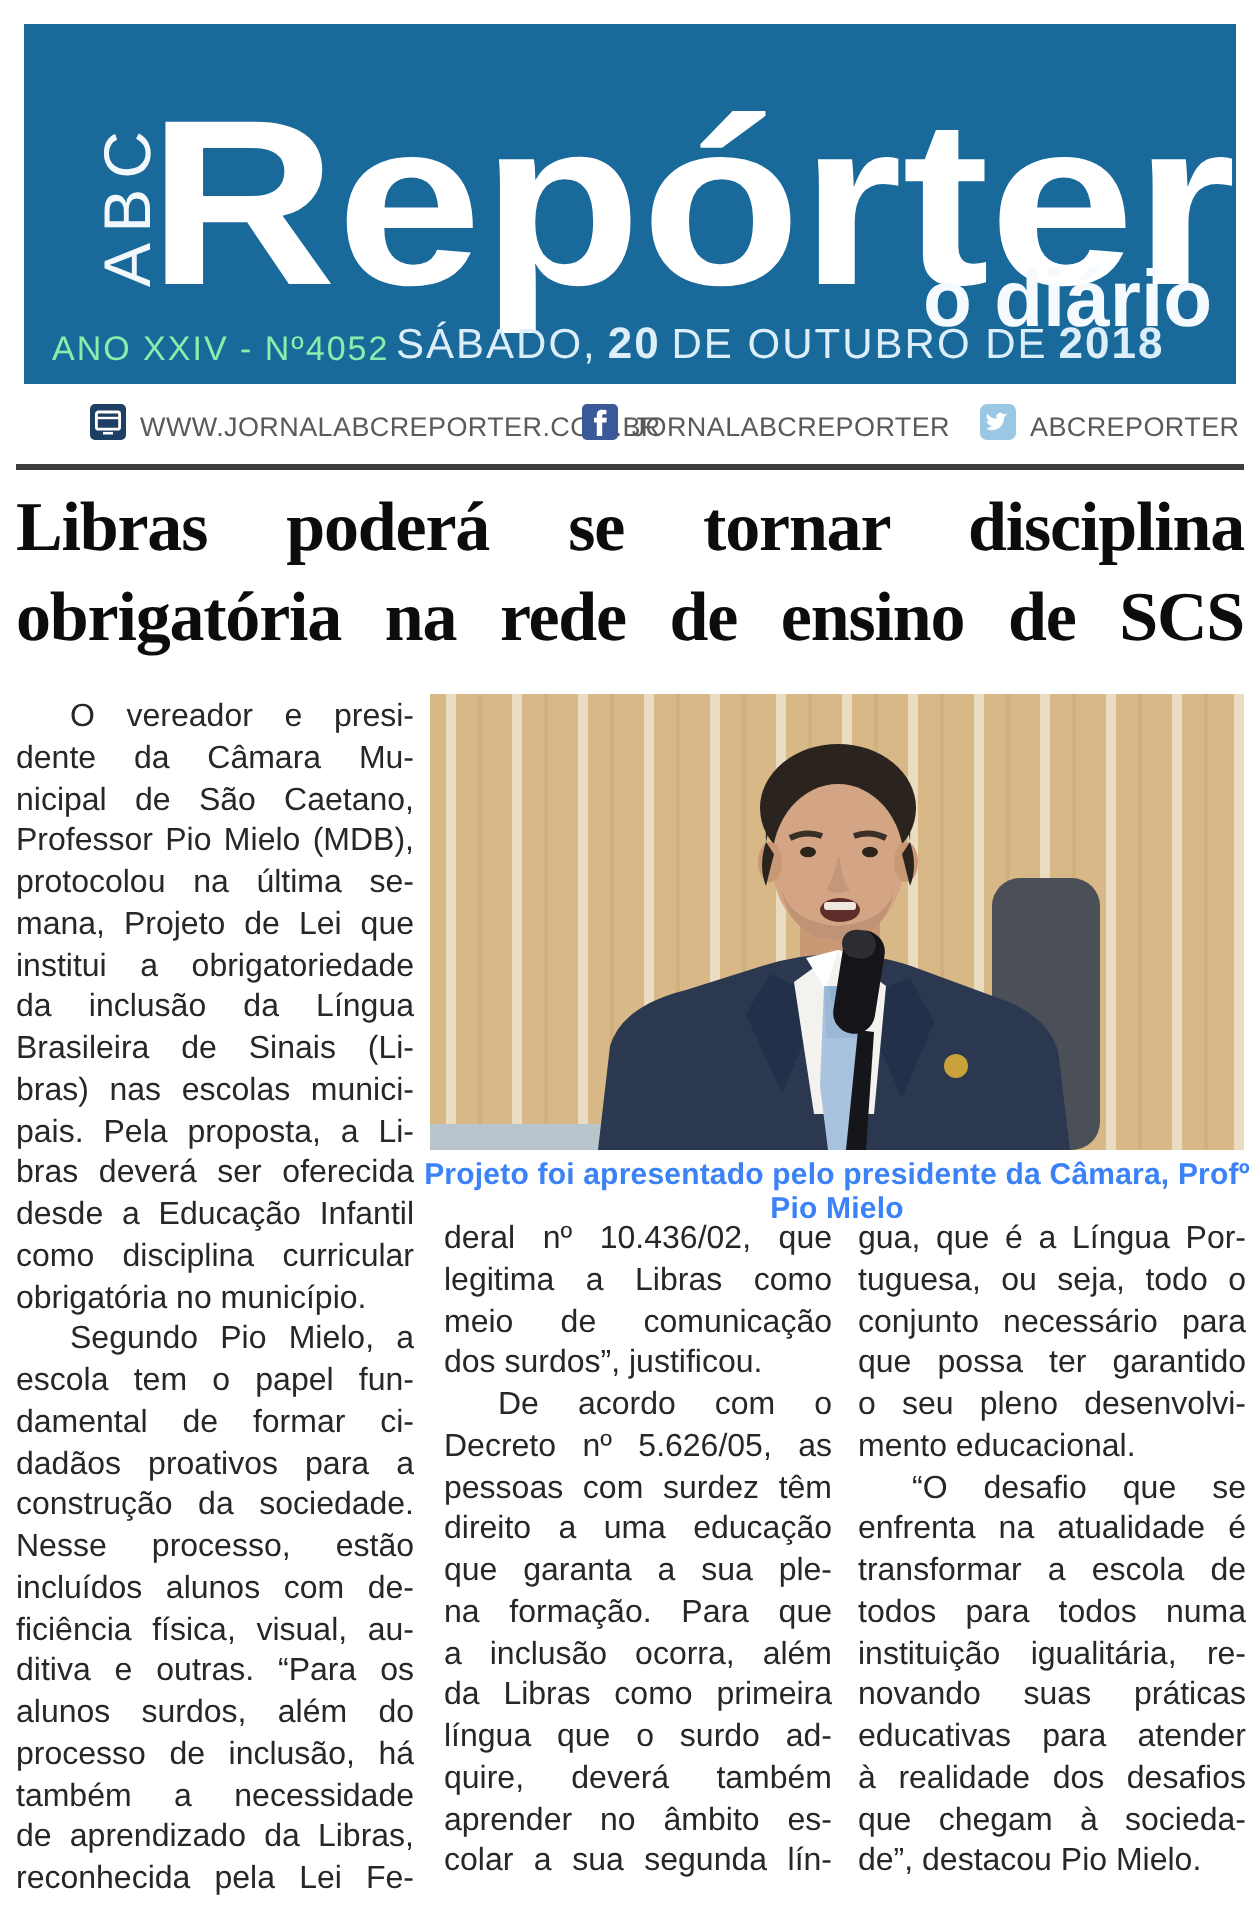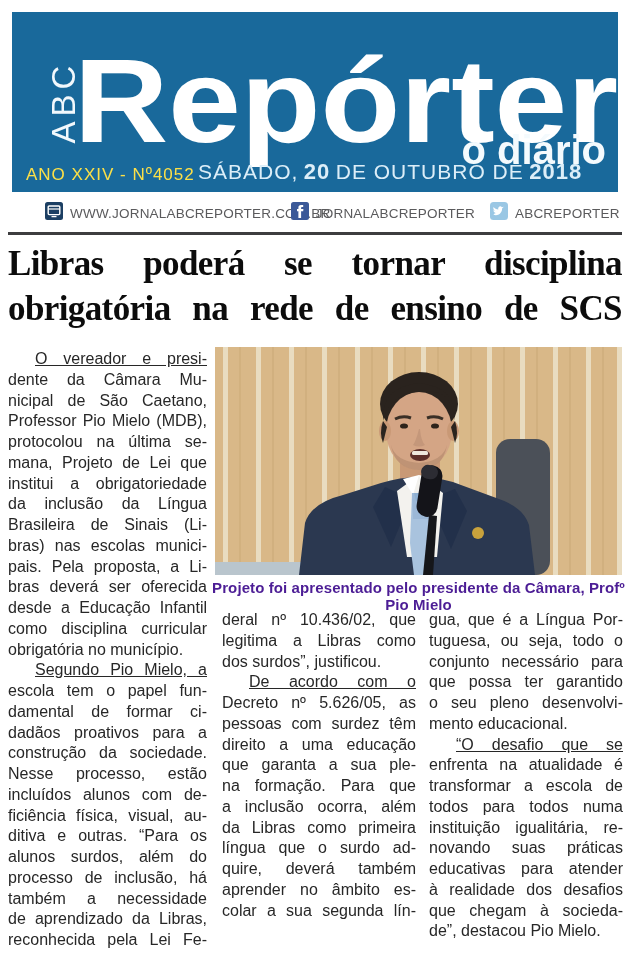--- a/index.html
+++ b/index.html
@@ -19,21 +19,21 @@
     font-size:33px;letter-spacing:5px;text-align:center;line-height:44px;
     color:#f2f8fc;font-weight:400;
   }
   .brand-svg{position:absolute;left:62px;top:24px;}
   .tagline{
     position:absolute;right:12px;top:116px;
     font-size:40px;font-weight:700;color:#f4fafd;letter-spacing:0px;
   }
   .edition{
     position:absolute;left:14px;bottom:7px;
-    font-size:17px;letter-spacing:1px;color:#fde047;
+    font-size:17px;letter-spacing:1px;color:#86efac;
   }
   .dateline{
     position:absolute;left:186px;bottom:7px;color:#dceef8;letter-spacing:1px;
   }
   .dateline .sm{font-size:21px;}
   .dateline .lg{font-size:22px;font-weight:bold;}
   
   .social-bar{
     position:absolute;left:45px;top:201px;width:565px;height:24px;
     display:flex;align-items:center;
@@ -57,35 +57,35 @@
     font-size:35px;line-height:45px;letter-spacing:-0.6px;
     text-align:justify;text-align-last:justify;white-space:nowrap;
   }
   
   .photo{
     position:absolute;left:215px;top:347px;width:407px;height:228px;
     overflow:hidden;background:#d9b888;
   }
   .caption{
     position:absolute;left:211px;top:579px;width:415px;
-    font-size:15px;font-weight:bold;color:#4c1d95;text-align:center;
+    font-size:15px;font-weight:bold;color:#3b82f6;text-align:center;
     letter-spacing:0.1px;
   }
   
   .col{position:absolute;color:#272727;}
   .col-1{left:8px;top:349px;width:199px;}
   .col-2{left:222px;top:610px;width:194px;}
   .col-3{left:429px;top:610px;width:194px;}
   .bl{
     font-size:16px;line-height:20.75px;
     text-align:justify;text-align-last:justify;
     overflow:hidden;white-space:nowrap;
   }
   .bl.end{text-align-last:left;}
-  .bl.ind{text-indent:27px;text-decoration:underline;}
+  .bl.ind{text-indent:27px;}
 </style>
 </head>
 <body>
 
 <div class="page">
 
   <div class="masthead">
     <div class="abc">ABC</div>
     <svg class="brand-svg" width="548" height="134" viewBox="0 0 548 134">
       <text x="0" y="106" textLength="544" lengthAdjust="spacingAndGlyphs" font-family="Liberation Sans, sans-serif" font-weight="bold" font-size="118" fill="#ffffff">Repórter</text>
@@ -255,20 +255,21 @@
       <div class="bl">ditiva e outras. “Para os</div>
       <div class="bl">alunos surdos, além do</div>
       <div class="bl">processo de inclusão, há</div>
       <div class="bl">também a necessidade</div>
       <div class="bl">de aprendizado da Libras,</div>
       <div class="bl">reconhecida pela Lei Fe-</div>
     </div>
   <div class="col col-2">
       <div class="bl">deral nº 10.436/02, que</div>
       <div class="bl">legitima a Libras como</div>
+      <div class="bl">meio de comunicação</div>
       <div class="bl end">dos surdos”, justificou.</div>
       <div class="bl ind">De acordo com o</div>
       <div class="bl">Decreto nº 5.626/05, as</div>
       <div class="bl">pessoas com surdez têm</div>
       <div class="bl">direito a uma educação</div>
       <div class="bl">que garanta a sua ple-</div>
       <div class="bl">na formação. Para que</div>
       <div class="bl">a inclusão ocorra, além</div>
       <div class="bl">da Libras como primeira</div>
       <div class="bl">língua que o surdo ad-</div>

